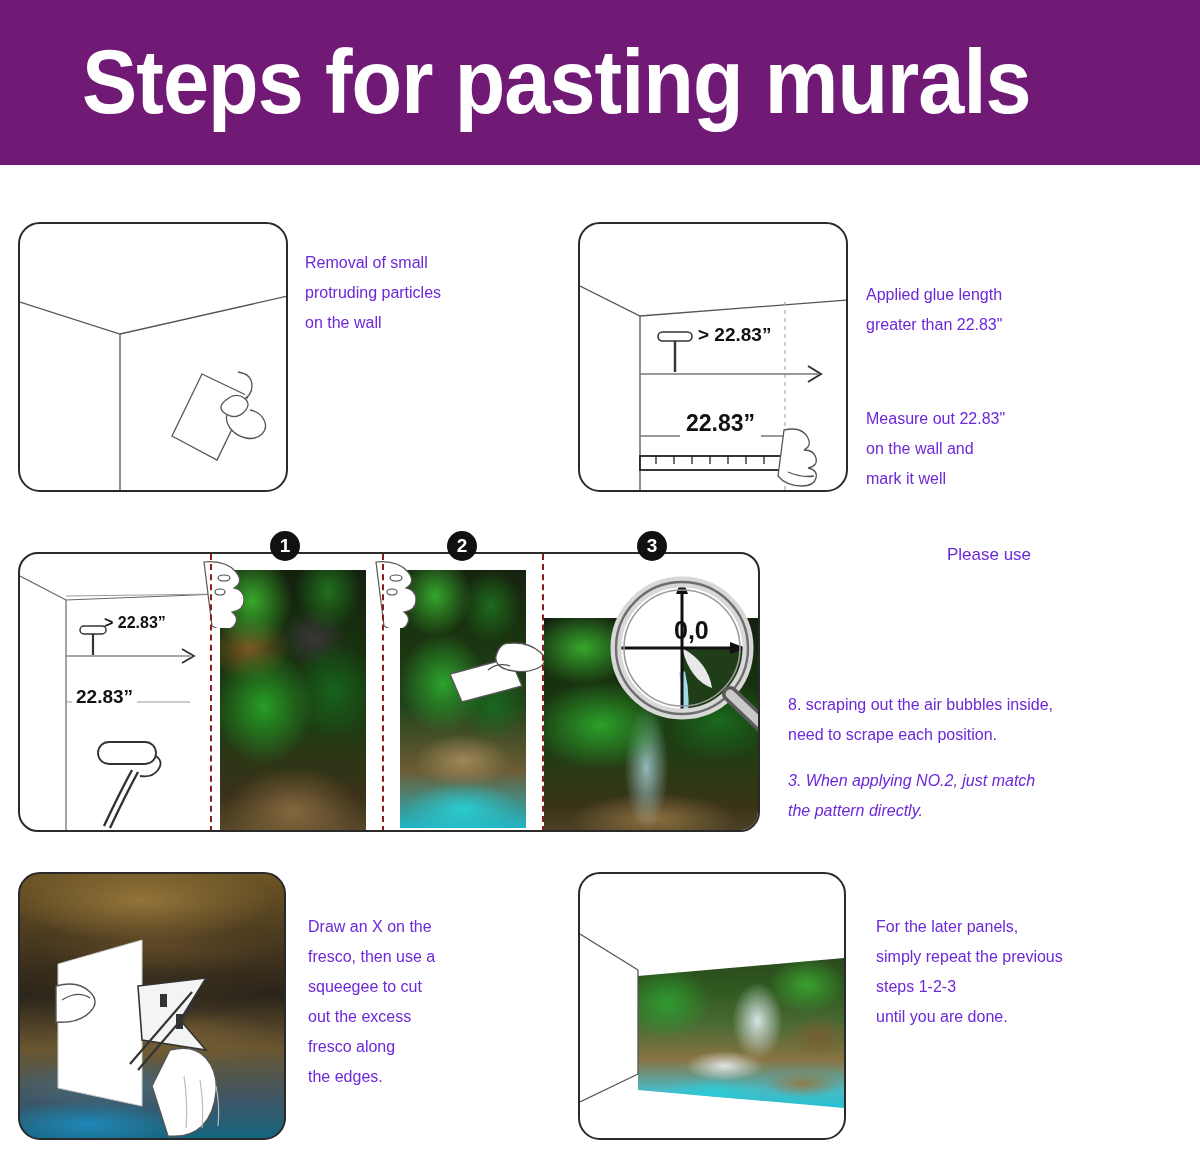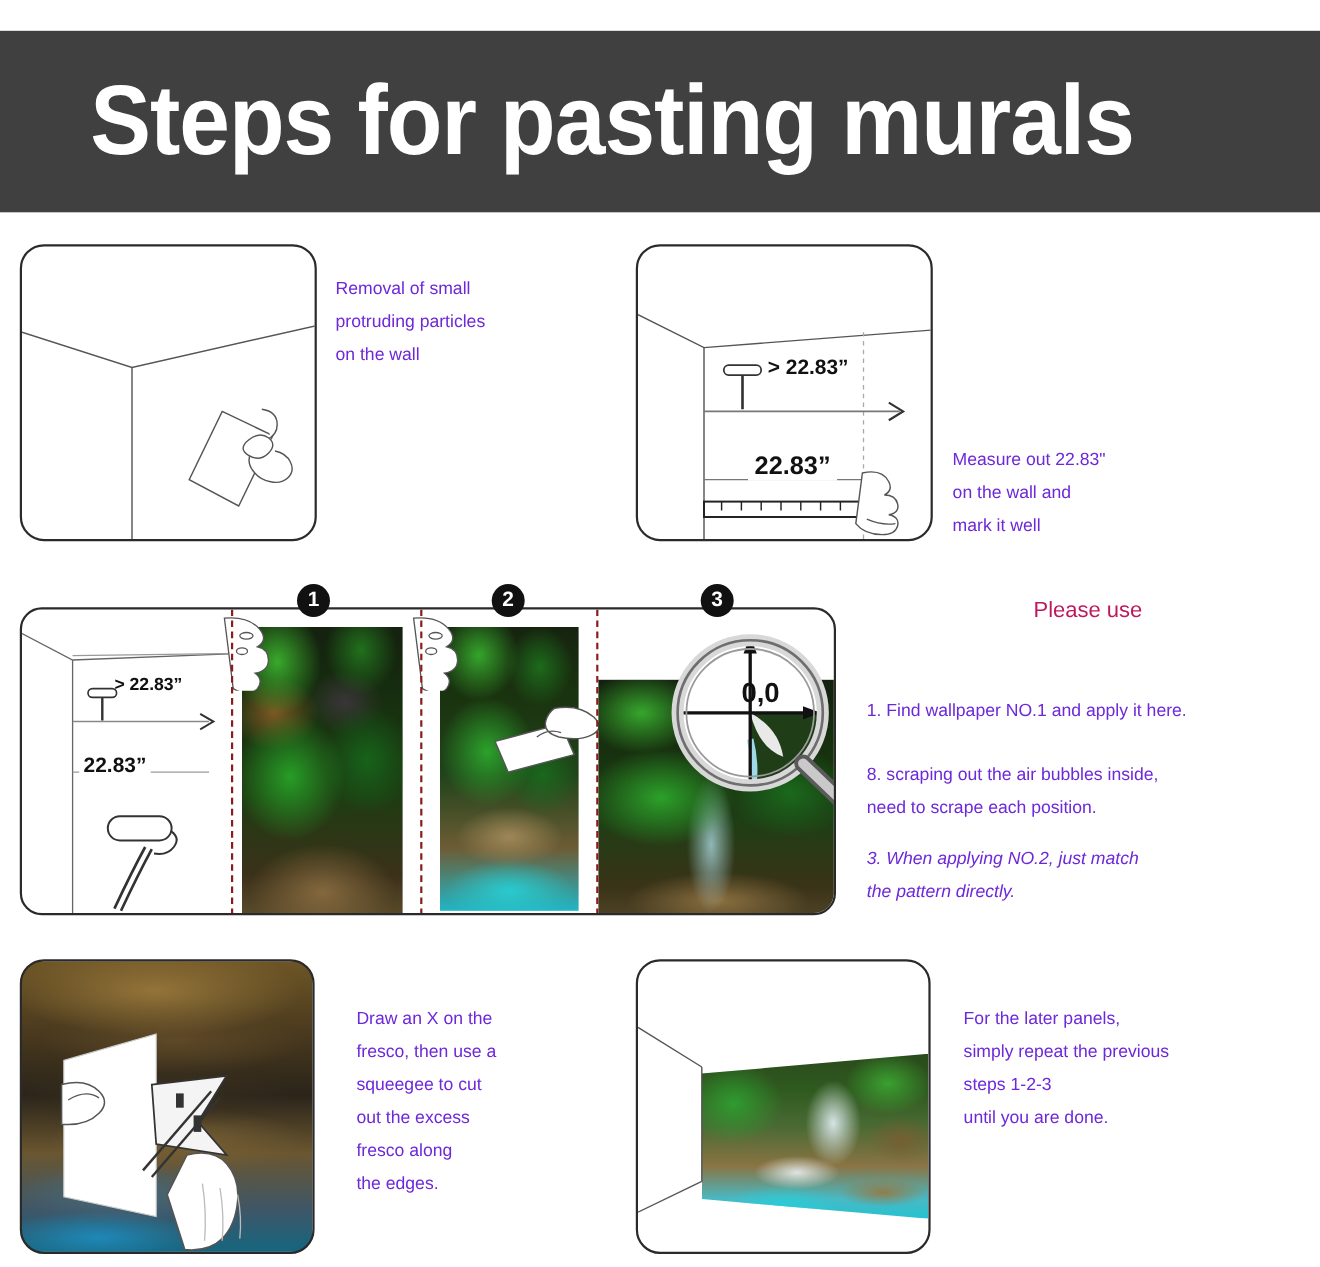--- a/index.html
+++ b/index.html
@@ -8,22 +8,22 @@
     background: #ffffff;
     font-family: "Liberation Sans", sans-serif;
     overflow: hidden;
   }
   #root { position: relative; width: 1200px; height: 1152px; }
 
   
   .header {
     position: absolute; left: 0; top: 0;
     width: 1200px; height: 165px;
-    background: #404040;
-    display: flex; align-items: center; margin-top: 28px;
+    background: #701a75;
+    display: flex; align-items: center;
   }
   .header-title {
     color: #ffffff;
     font-family: "Liberation Sans Narrow", "Liberation Sans", sans-serif;
     font-size: 90px;
     font-weight: bold;
     letter-spacing: -1px;
     margin-left: 82px;
     transform: scaleX(0.92);
     transform-origin: left center;
@@ -182,20 +182,22 @@
         <path d="M184 232 L184 240"></path>
       </g>
 
       <path d="M204 206 q18 -4 24 8 q4 8 -4 12 q10 0 12 8 q2 8 -8 10 q10 2 8 10
                q-2 8 -14 8 q-16 0 -24 -10 L204 206 Z" fill="#fff" stroke="#555" stroke-width="1.3"></path>
       <path d="M208 248 q14 6 26 4" fill="none" stroke="#555" stroke-width="1.3"></path>
     </svg>
     <div style="position:absolute; left:118px; top:100px; font-size:19px; font-weight:bold; color:#111;">&gt; 22.83”</div>
     <div style="position:absolute; left:100px; top:186px; font-size:23px; font-weight:bold; color:#111; background:#fff; padding:0 6px;">22.83”</div>
   </div>
+  <div class="caption" style="left:866px; top:280px; width:300px;">Applied glue length
+greater than 22.83"</div>
   <div class="caption" style="left:866px; top:404px; width:310px;">Measure out 22.83"
 on the wall and
 mark it well</div>
 
   <div class="band">
 
     <svg style="position:absolute;left:0;top:0;" width="200" height="278" viewBox="0 0 200 278">
       <path d="M0 22 L46 46 L200 40" fill="none" stroke="#666" stroke-width="1.2"></path>
       <path d="M46 46 L46 278" fill="none" stroke="#666" stroke-width="1.2"></path>
       <path d="M46 42 L200 40" fill="none" stroke="#999" stroke-width="1"></path>
@@ -268,24 +270,23 @@
       <path d="M132 142 L178 186" stroke="#5a5a5a" stroke-width="16" stroke-linecap="round"></path>
       <path d="M132 142 L178 186" stroke="#c9c9c9" stroke-width="9" stroke-linecap="round"></path>
     </svg>
     <div style="position:absolute; left:654px; top:62px; font-size:25px; font-weight:bold; color:#111; z-index:30;">0,0</div>
   </div>
 
   <div class="badge" style="left:270px; top:531px;">1</div>
   <div class="badge" style="left:447px; top:531px;">2</div>
   <div class="badge" style="left:637px; top:531px;">3</div>
 
-  <div style="position:absolute; left:788px; top:540px; width:402px; text-align:center; color:#be185d; font-size:20px; line-height:30px;">
+  <div style="position:absolute; left:788px; top:540px; width:402px; text-align:center; color:#6d28d9; font-size:17px; line-height:30px;">
     <div>Please use</div>
   </div>
-  <div class="caption" style="left:788px; top:632px; width:400px;">1. Find wallpaper NO.1 and apply it here.</div>
   <div class="caption" style="left:788px; top:690px; width:400px;">8. scraping out the air bubbles inside,
 need to scrape each position.</div>
   <div class="caption" style="left:788px; top:766px; width:400px;font-style:italic;">3. When applying NO.2, just match
 the pattern directly.</div>
 
   <div class="panel rockphoto" style="left:18px; top:872px; width:268px; height:268px;">
     <svg style="position:absolute;left:0;top:0;" width="268" height="268" viewBox="0 0 268 268">
 
       <path d="M38 90 L122 66 L122 232 L38 214 Z" fill="#ffffff" stroke="#cccccc" stroke-width="1"></path>
 
@@ -299,21 +300,21 @@
       <path d="M150 176 q24 -6 36 8 q12 14 10 34 q-2 22 -14 34 q-12 12 -34 10
                L132 212 Z" fill="#ffffff" stroke="#555" stroke-width="1.4"></path>
       <path d="M164 202 q4 26 2 52" fill="none" stroke="#bbb" stroke-width="1.2"></path>
       <path d="M180 206 q4 24 2 48" fill="none" stroke="#bbb" stroke-width="1.2"></path>
       <path d="M196 212 q4 20 2 40" fill="none" stroke="#bbb" stroke-width="1.2"></path>
 
       <path d="M36 112 q22 -6 34 6 q10 10 0 20 q-12 12 -34 10 Z" fill="#ffffff" stroke="#555" stroke-width="1.4"></path>
       <path d="M42 126 q16 -10 28 -2" fill="none" stroke="#555" stroke-width="1.3"></path>
     </svg>
   </div>
-  <div class="caption" style="left:324px; top:912px; width:270px;">Draw an X on the
+  <div class="caption" style="left:308px; top:912px; width:270px;">Draw an X on the
 fresco, then use a
 squeegee to cut
 out the excess
 fresco along
 the edges.</div>
 
   <div class="panel" style="left:578px; top:872px; width:268px; height:268px;">
     <svg style="position:absolute;left:0;top:0;z-index:2;" width="266" height="266" viewBox="0 0 266 266">
       <path d="M0 60 L58 96" fill="none" stroke="#555" stroke-width="1.3"></path>
       <path d="M0 228 L58 200" fill="none" stroke="#555" stroke-width="1.3"></path>

